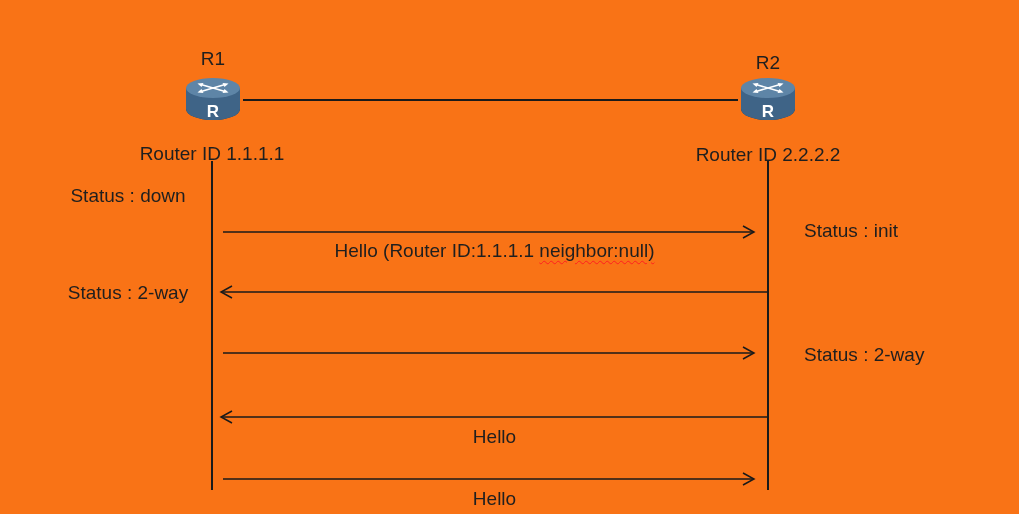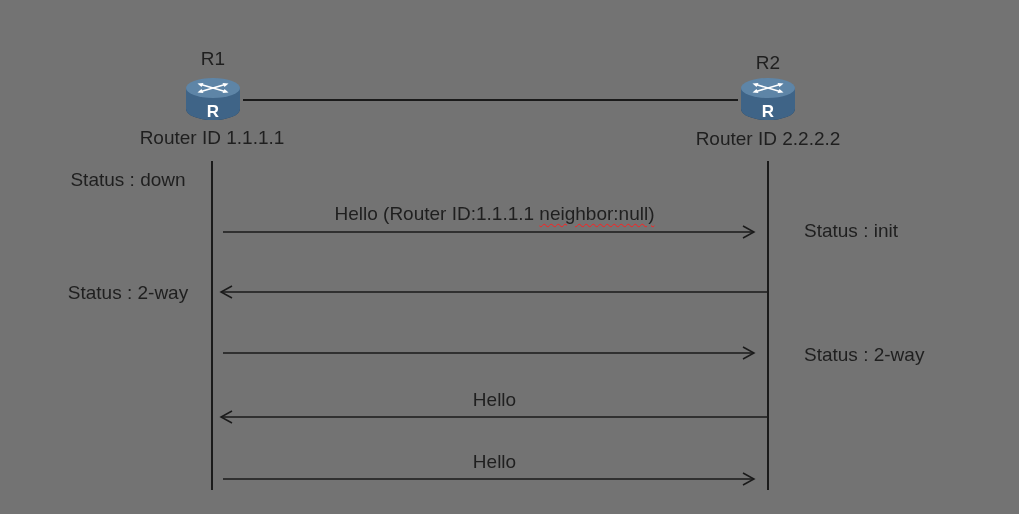--- a/index.html
+++ b/index.html
@@ -1,27 +1,27 @@
 <!DOCTYPE html>
 <html><head>
 <meta charset="utf-8">
 <style>
   html,body{margin:0;padding:0;background:#ffffff;}
   .canvas{
-    position:relative;width:1019px;height:514px;background:#737373;overflow:hidden;
+    position:relative;width:1019px;height:514px;background:#f97316;overflow:hidden;
     font-family:"Liberation Sans","DejaVu Sans",sans-serif;color:#1f1f1f;
   }
   .lbl{position:absolute;font-size:19px;line-height:22px;white-space:nowrap;color:#1f1f1f;}
   .center{text-align:center;}
   .vline{position:absolute;width:2px;background:#1a1a1a;}
   .hline{position:absolute;height:2px;background:#1a1a1a;}
   .icon{position:absolute;width:60px;height:44px;}
   .icon svg{display:block;width:100%;height:100%;}
   .icon text{font-family:"Liberation Sans","DejaVu Sans",sans-serif;font-weight:bold;}
-  .msg-label{position:absolute;left:222px;width:545px;text-align:center;font-size:19px;line-height:22px;white-space:nowrap;color:#1f1f1f;}
+  .msg-label{position:absolute;left:222px;width:545px;text-align:center;font-size:19px;line-height:22px;white-space:nowrap;color:#1f1f1f;margin-top:37px;}
   .msg-arrow{position:absolute;left:219px;width:549px;height:16px;}
   .msg-arrow svg{display:block;}
   .squiggle{
     text-decoration-line:underline;
     text-decoration-style:wavy;
     text-decoration-color:#ff1f1f;
     text-decoration-thickness:1px;
     text-underline-offset:3px;
   }
 </style>
@@ -57,27 +57,27 @@
       <polygon points="14.5,14.5 20.5,15 18.5,11" fill="#ffffff"></polygon>
       <path d="M18 6.5 L42 13.5" stroke="#ffffff" stroke-width="1.6" fill="none"></path>
       <polygon points="45.5,14.5 39.5,15 41.5,11" fill="#ffffff"></polygon>
       <polygon points="14.5,5.5 20.5,5 18.5,9" fill="#ffffff"></polygon>
       <text x="30" y="39" text-anchor="middle" font-size="17" fill="#ffffff">R</text>
     </svg>
   </div>
 
   <div class="hline" style="left:243px;top:99px;width:495px;"></div>
 
-  <div class="lbl center" style="left:112px;top:127px;width:200px;">Router ID 1.1.1.1</div>
-  <div class="lbl center" style="left:668px;top:128px;width:200px;">Router ID 2.2.2.2</div>
+  <div class="lbl center" style="left:112px;top:143px;width:200px;">Router ID 1.1.1.1</div>
+  <div class="lbl center" style="left:668px;top:144px;width:200px;">Router ID 2.2.2.2</div>
 
   <div class="vline" style="left:211px;top:161px;height:329px;"></div>
   <div class="vline" style="left:767px;top:161px;height:329px;"></div>
 
-  <div class="lbl center" style="left:43px;top:169px;width:170px;">Status : down</div>
+  <div class="lbl center" style="left:43px;top:185px;width:170px;">Status : down</div>
   <div class="lbl center" style="left:38px;top:282px;width:180px;">Status : 2-way</div>
 
   <div class="lbl" style="left:804px;top:220px;">Status : init</div>
   <div class="lbl" style="left:804px;top:344px;">Status : 2-way</div>
 
   <div class="msg-label" style="top:203px;"><span>Hello (Router ID:1.1.1.1 </span><span class="squiggle">neighbor:null)</span></div>
   <div class="msg-arrow" style="top:224px;">
     <svg width="549" height="16">
       <line x1="4" y1="8" x2="534" y2="8" stroke="#1a1a1a" stroke-width="1.5"></line>
       <polyline points="524,2 535,8 524,14" fill="none" stroke="#1a1a1a" stroke-width="1.5"></polyline>

